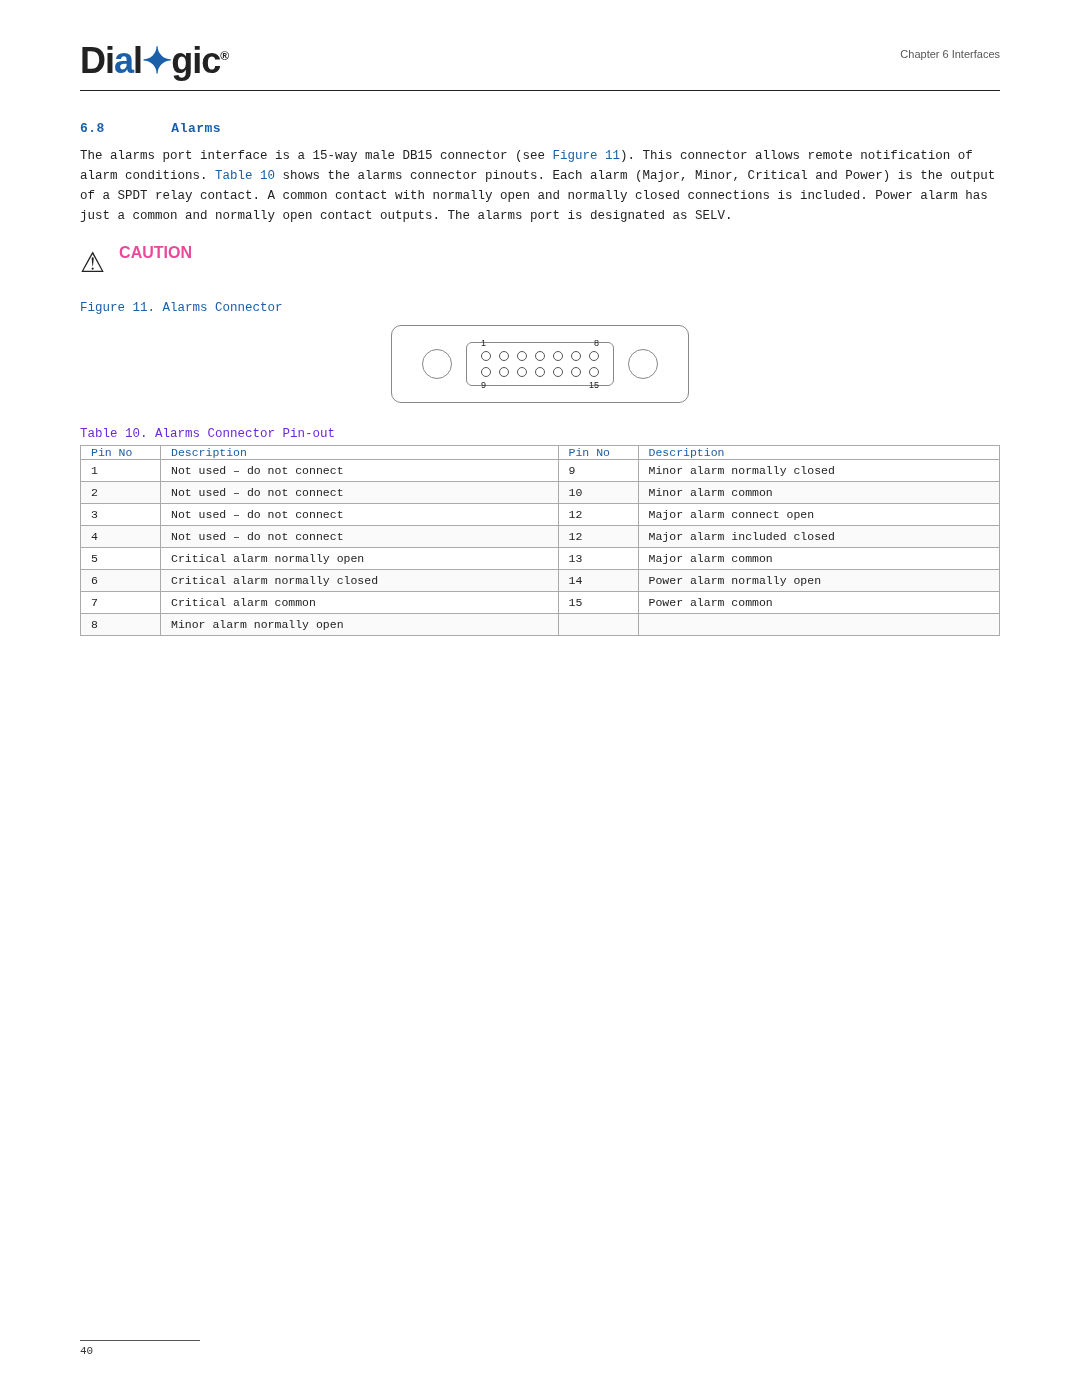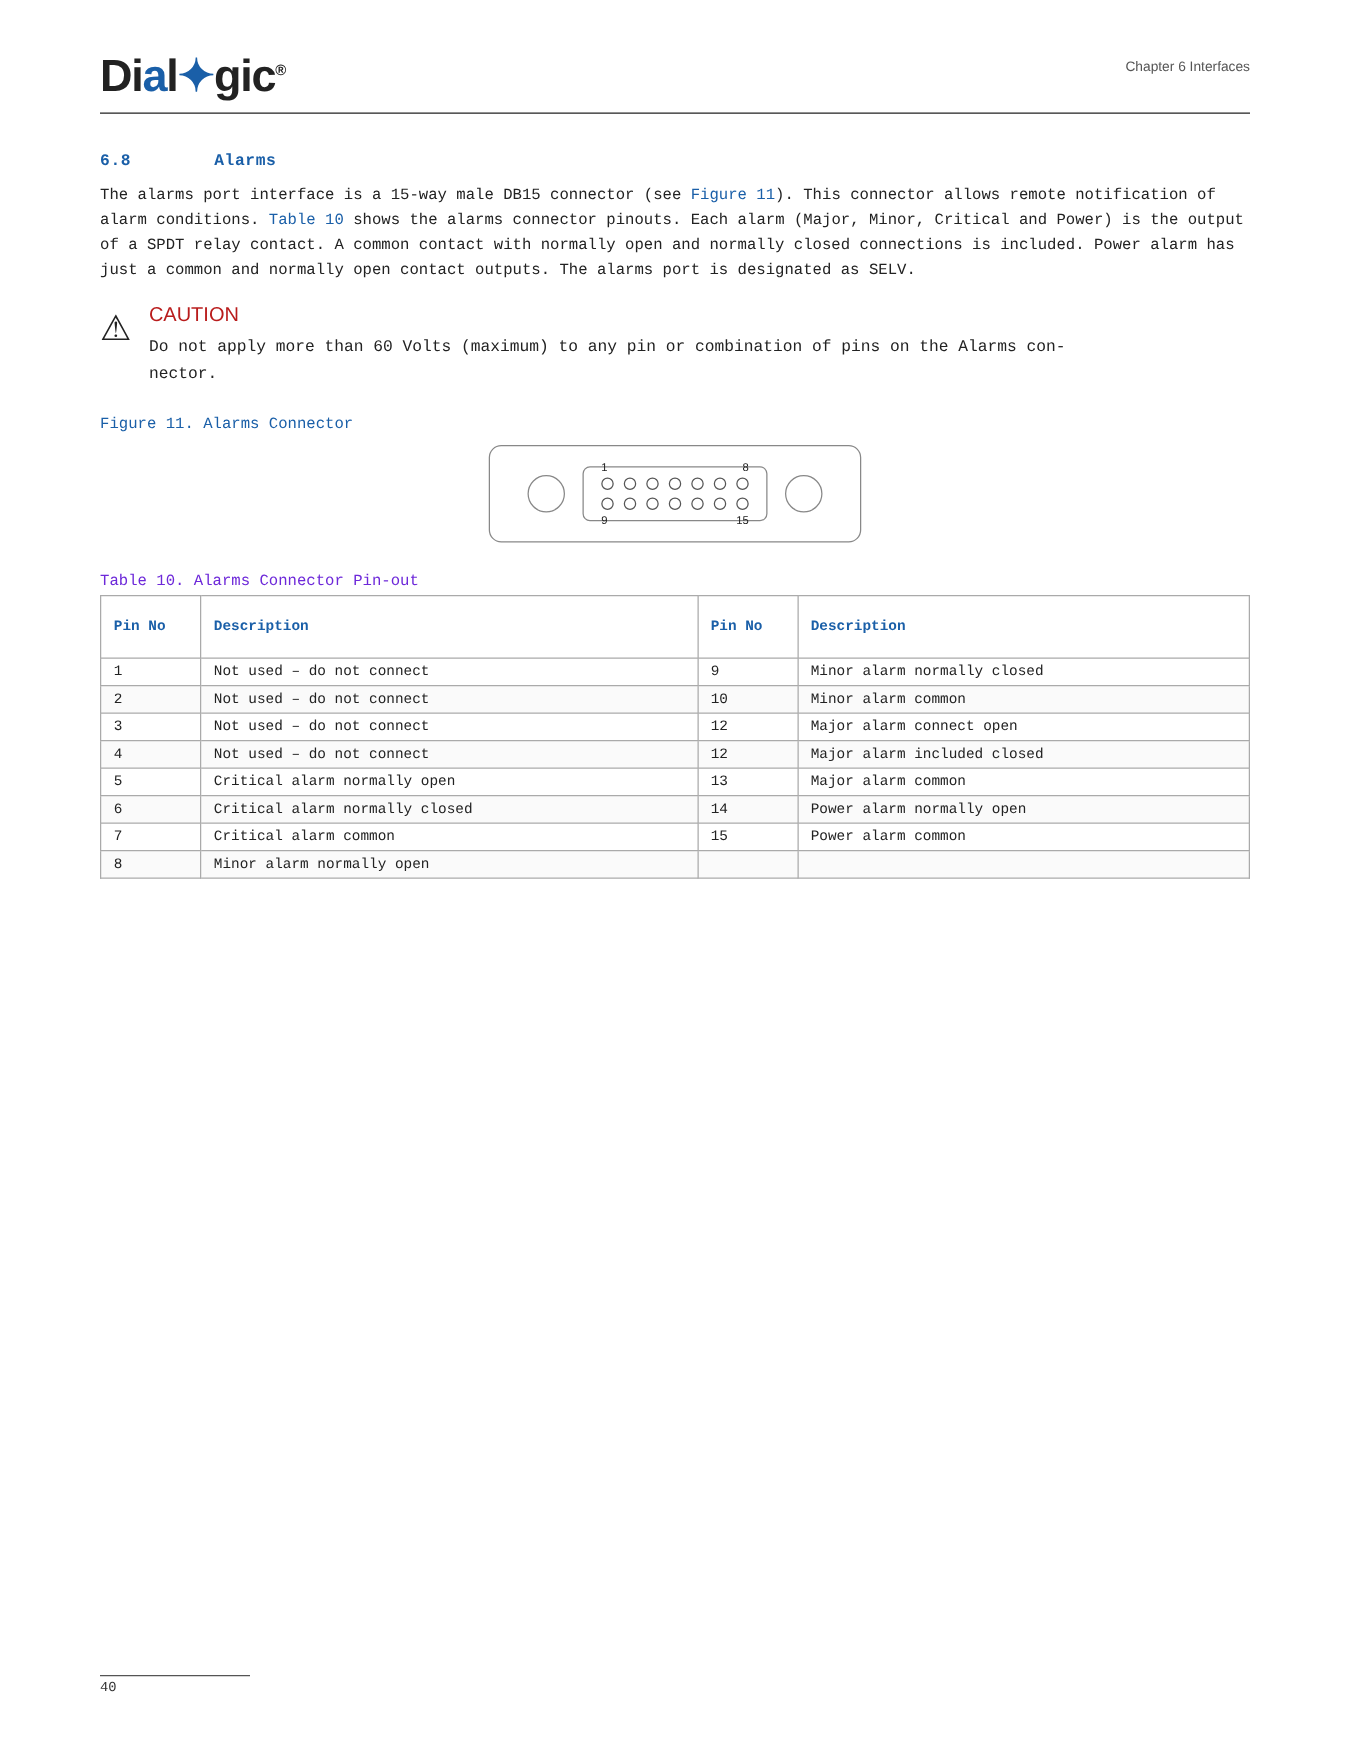--- a/index.html
+++ b/index.html
@@ -82,22 +82,22 @@
     }
     .caution-icon {
       font-size: 28px;
       color: #222;
       flex-shrink: 0;
       margin-top: 2px;
     }
     .caution-content {}
     .caution-title {
       font-size: 16px;
-      font-weight: normal;
-      color: #b91c1c;
+      font-weight: bold;
+      color: #ec4899;
       margin-bottom: 6px;
       font-family: Arial, sans-serif;
     }
     .caution-text {
       font-size: 13px;
       font-family: 'Courier New', monospace;
       line-height: 1.6;
     }
 
     
@@ -136,23 +136,23 @@
       width: 100%;
       border-collapse: collapse;
       font-size: 12px;
       font-family: 'Courier New', monospace;
     }
 
     thead tr th {
       background: #fff;
       color: #1a5fa8;
       border: 1px solid #aaa;
-      padding: 18px 10px;
+      padding: 0 10px;
       text-align: left;
-      font-weight: bold;
+      font-weight: normal;
       font-size: 11.5px;
     }
 
     tbody tr td {
       border: 1px solid #aaa;
       padding: 4px 10px;
       vertical-align: top;
       font-size: 11.5px;
     }
 
@@ -195,23 +195,20 @@
   </div>
 
   <p class="body-text">
     The alarms port interface is a 15-way male DB15 connector (see <a class="link">Figure 11</a>). This connector allows remote notification of alarm conditions. <a class="link">Table 10</a> shows the alarms connector pinouts. Each alarm (Major, Minor, Critical and Power) is the output of a SPDT relay contact. A common contact with normally open and normally closed connections is included. Power alarm has just a common and normally open contact outputs. The alarms port is designated as SELV.
   </p>
 
   <div class="caution-block">
     <div class="caution-icon">⚠</div>
     <div class="caution-content">
       <div class="caution-title">CAUTION</div>
-      <div class="caution-text">
-        Do not apply more than 60 Volts (maximum) to any pin or combination of pins on the Alarms con-<br>nector.
-      </div>
     </div>
   </div>
 
   <div class="figure-label">
     <span>Figure 11.  Alarms Connector</span>
   </div>
 
   <div class="connector-diagram">
     <div style="border: 1px solid #888; border-radius: 10px; padding: 16px 30px; display: inline-block; position: relative; background: #fff; min-width: 230px;">
       <div style="display: flex; align-items: center; gap: 14px;">

